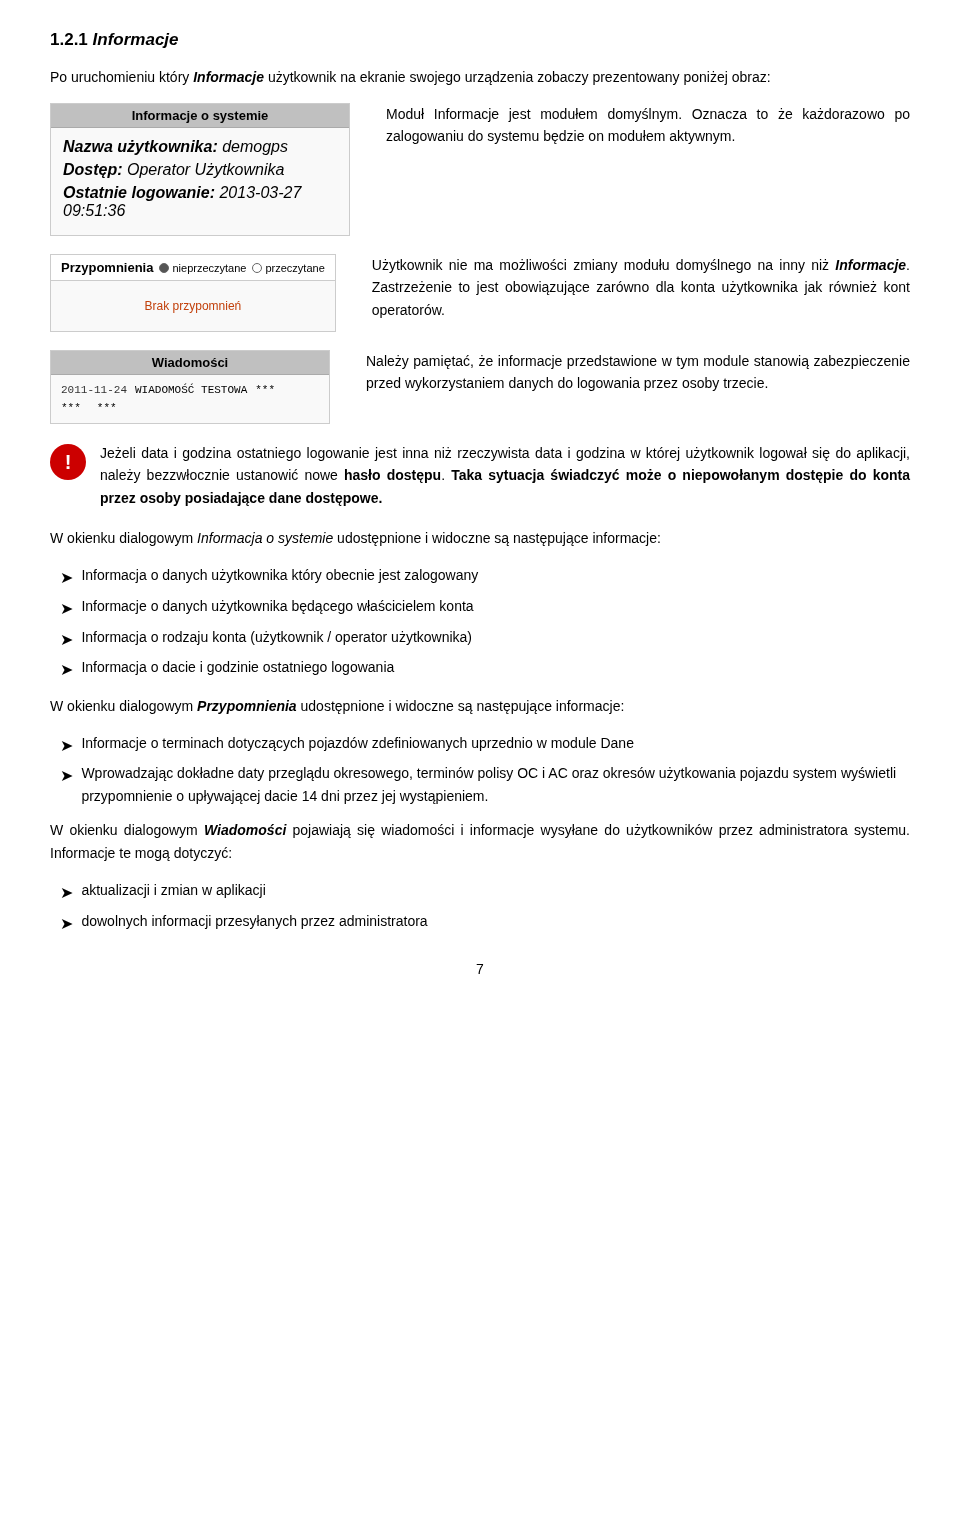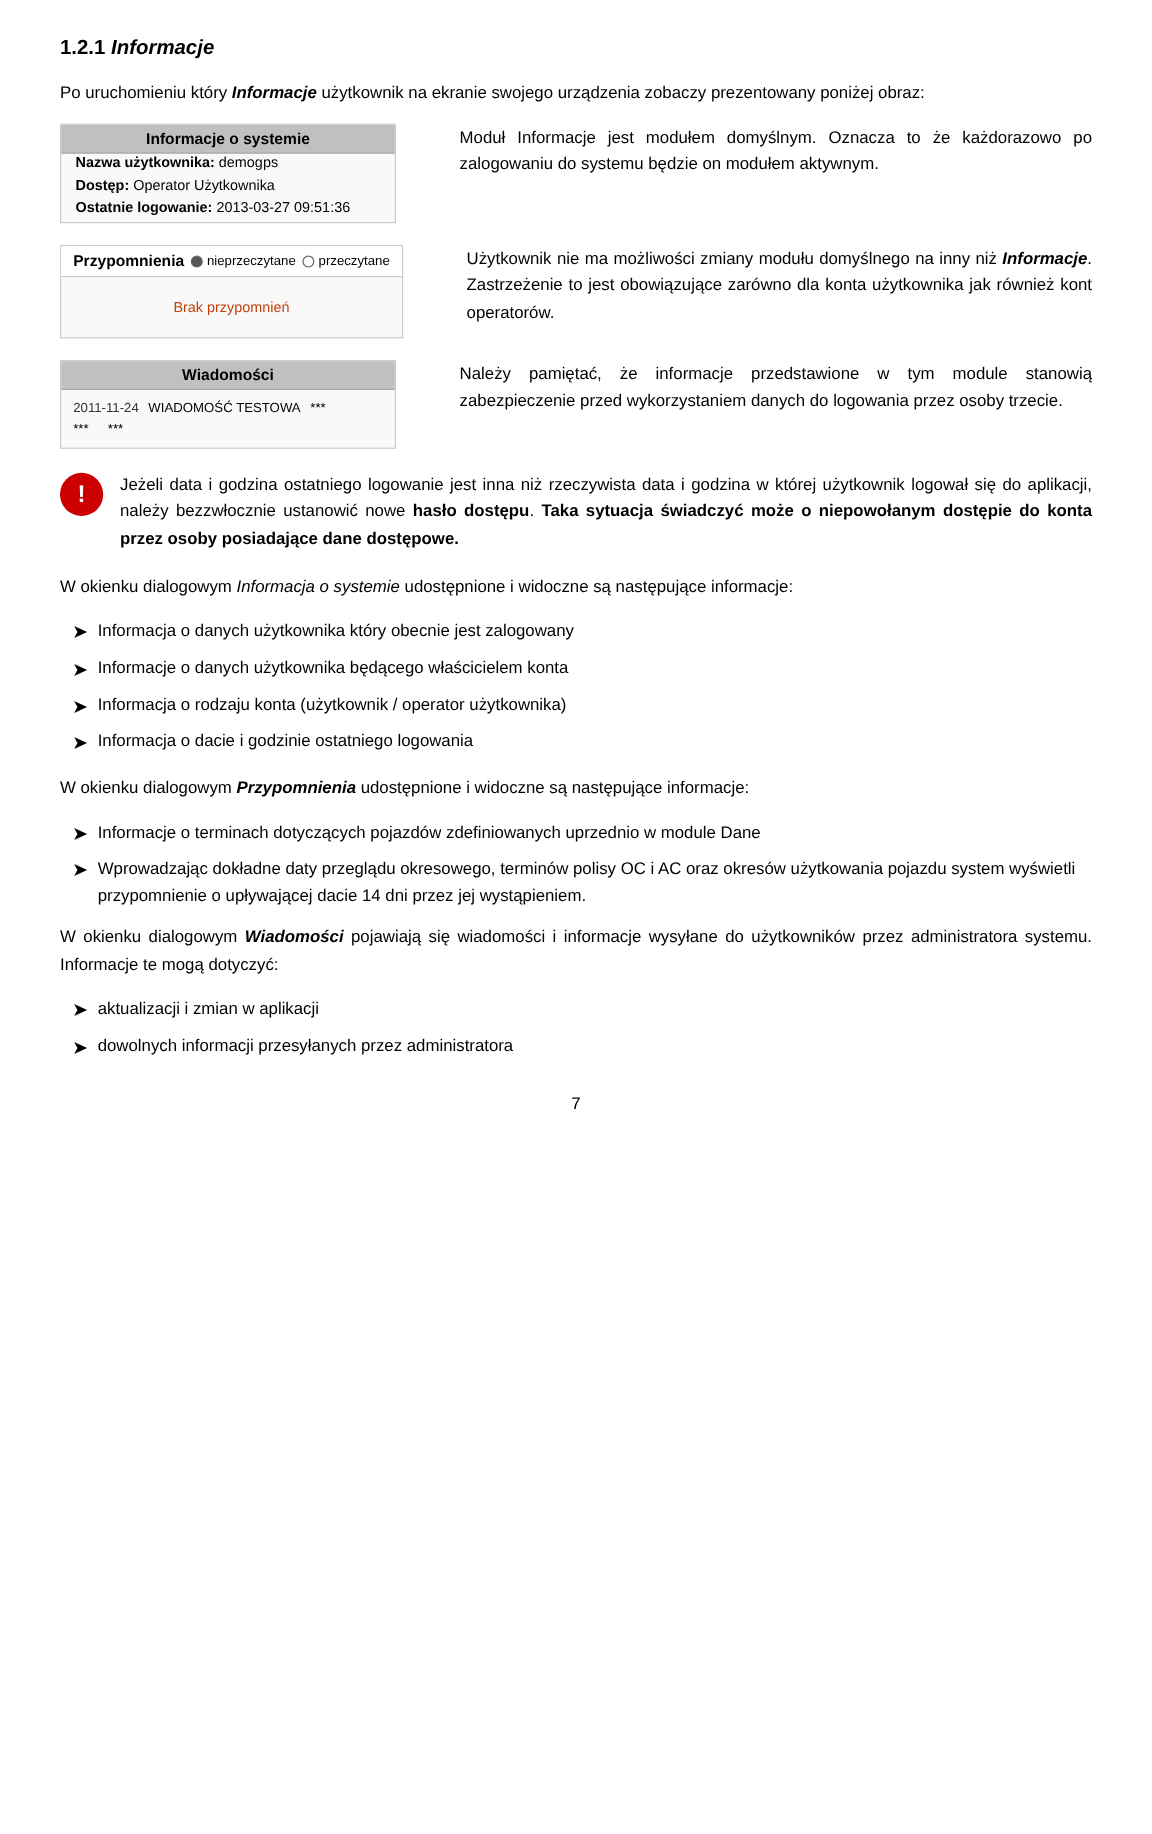--- a/index.html
+++ b/index.html
@@ -7,21 +7,21 @@
       background: #fff;
       font-family: Arial, sans-serif;
       font-size: 14px;
       color: #000;
       padding: 30px 50px;
       max-width: 960px;
     }
 
     .two-col {
       display: flex;
-      gap: 29px;
+      gap: 12px;
       margin-bottom: 18px;
     }
 
     .screenshot-box {
       border: 1px solid #ccc;
       background: #f9f9f9;
       padding: 0;
       min-width: 280px;
       max-width: 300px;
       flex-shrink: 0;
@@ -30,22 +30,23 @@
     .screenshot-title {
       background: #c0c0c0;
       text-align: center;
       font-size: 13px;
       font-weight: bold;
       padding: 4px 8px;
       border-bottom: 1px solid #aaa;
     }
 
     .screenshot-body {
-      padding: 0 12px;
-      font-size: 12px;
+      padding: 10px 12px;
+      font-size: 16px;
+      font-style: italic;
     }
 
     .screenshot-body .field-row {
       margin-bottom: 5px;
     }
 
     .screenshot-body .field-label {
       font-weight: bold;
     }
 
@@ -132,20 +133,21 @@
       text-align: center;
       font-size: 13px;
       font-weight: bold;
       padding: 4px 8px;
       border-bottom: 1px solid #aaa;
     }
 
     .wiadomosci-body {
       padding: 6px 10px;
       font-size: 11px;
+      font-family: Liberation Mono, monospace;
     }
 
     .wiadomosci-row {
       display: flex;
       gap: 8px;
       padding: 3px 0;
     }
 
     .wiadomosci-date {
       color: #333;

